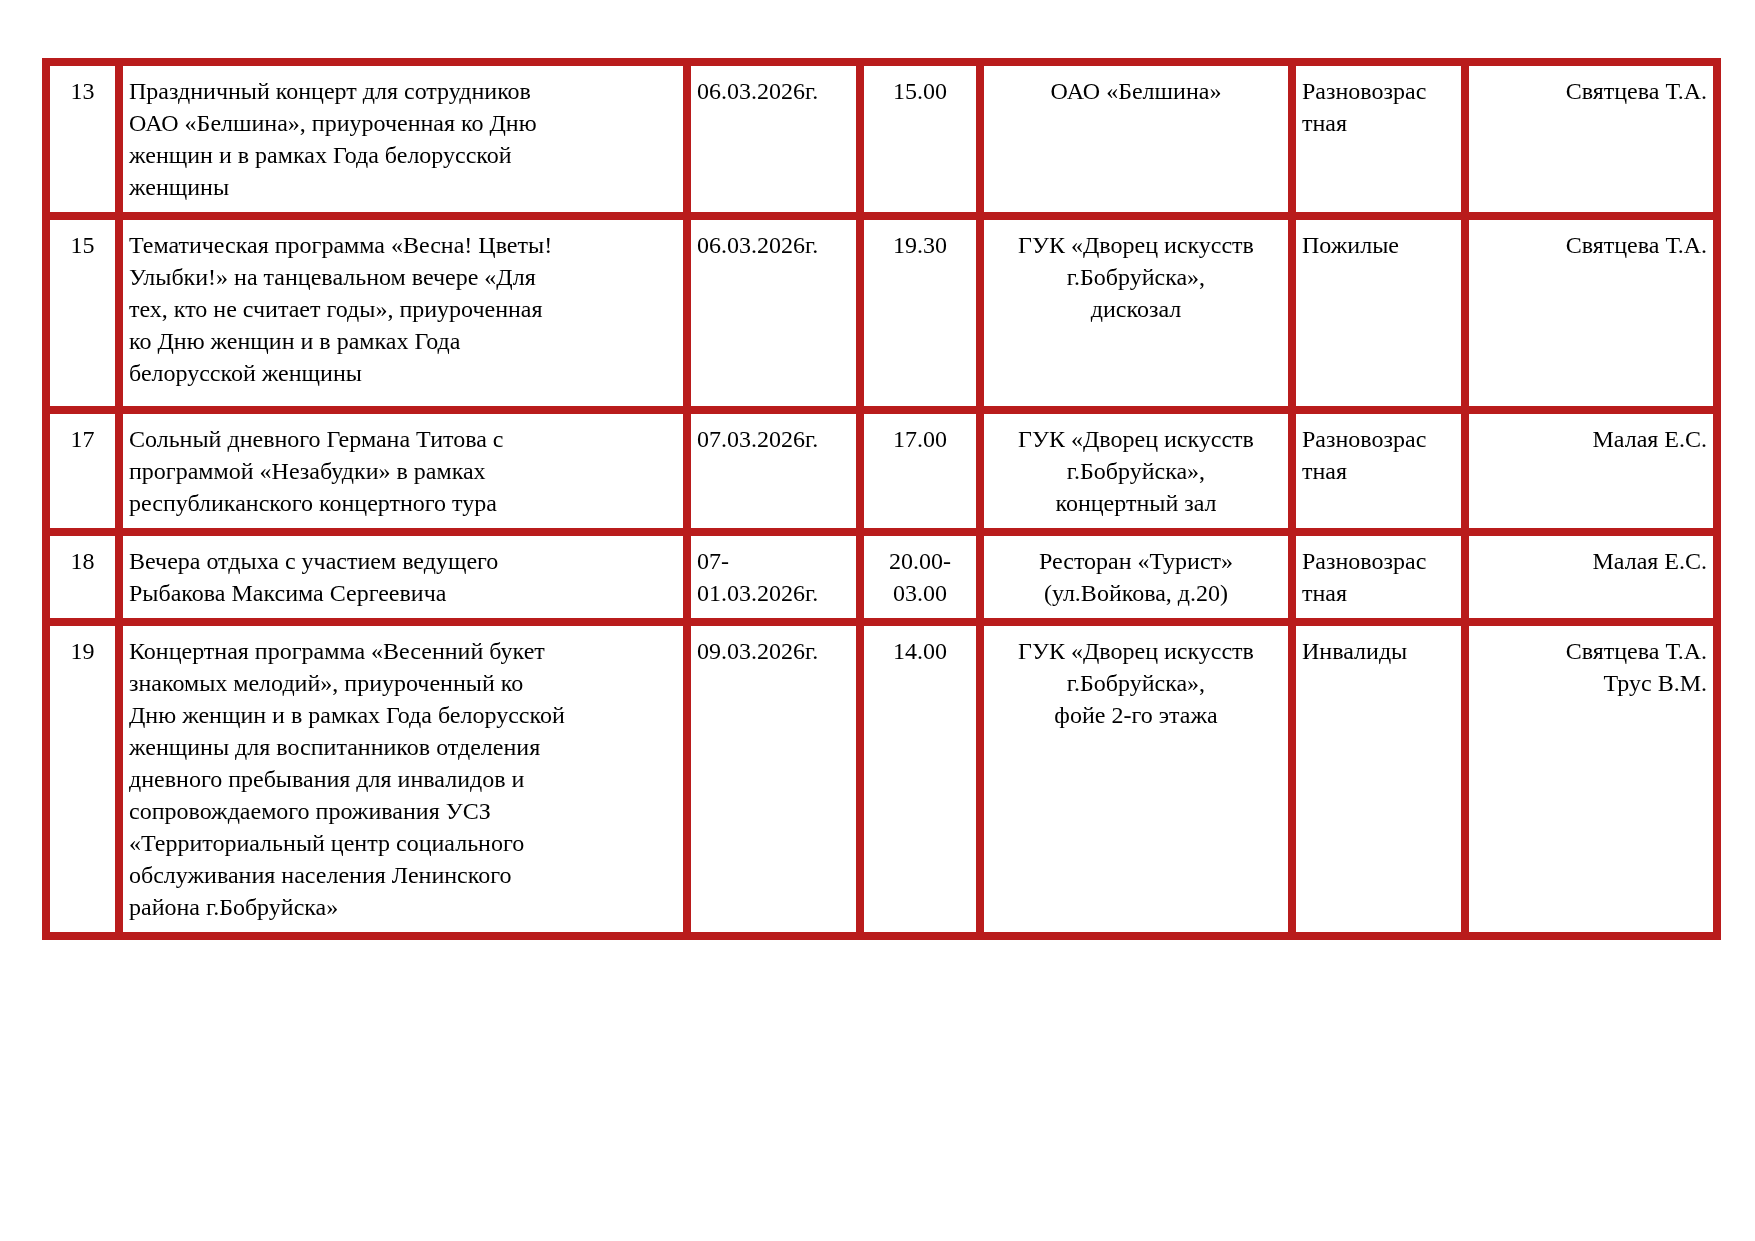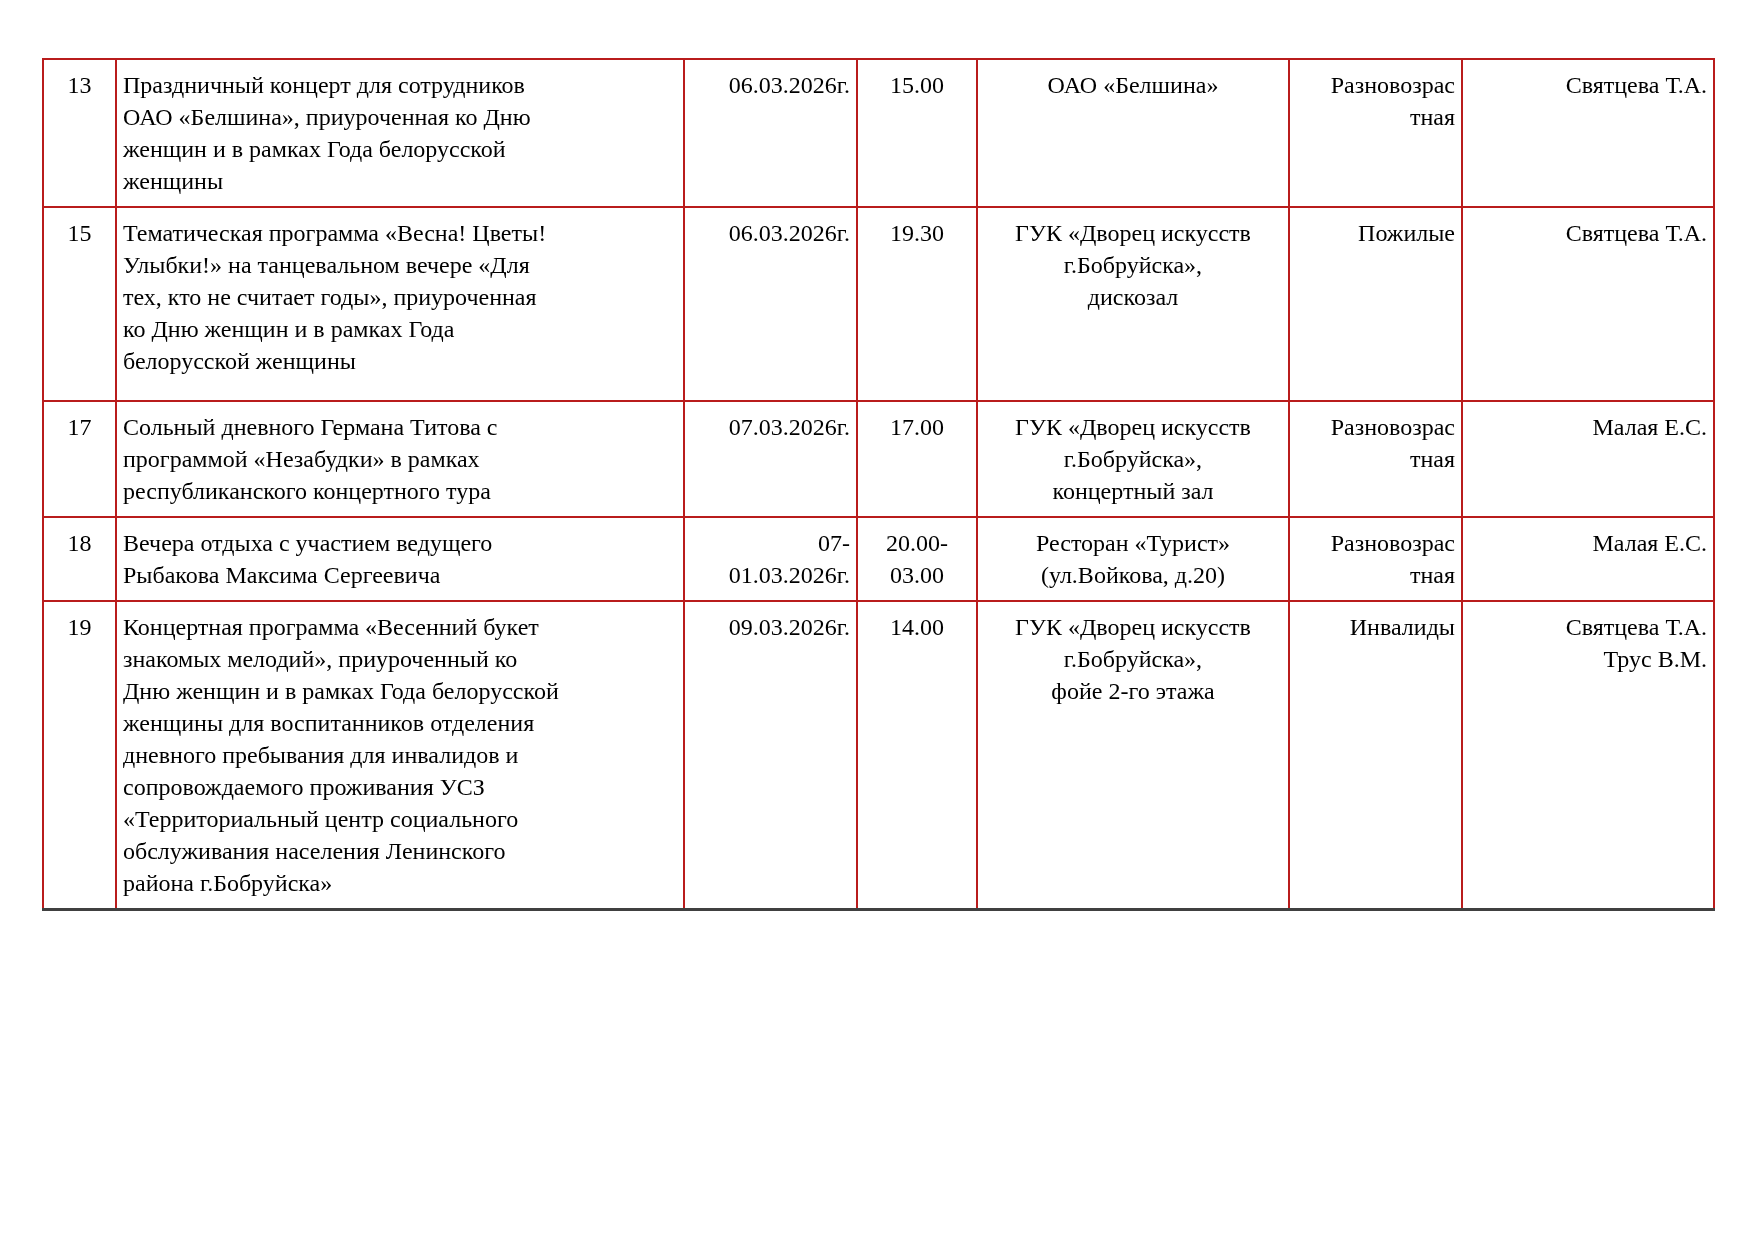--- a/index.html
+++ b/index.html
@@ -22,36 +22,36 @@
     position: absolute;
     left: 42px;
     top: 58px;
     border-collapse: collapse;
     table-layout: fixed;
     width: 1671px;
     font-size: 24px;
     line-height: 32px;
   }
   table.schedule td {
-    border: 2px solid #b91c1c;
+    border: 8px solid #b91c1c;
     vertical-align: top;
     padding: 9px 6px;
     white-space: pre-line;
     overflow: hidden;
   }
   table.schedule {
     border: 2px solid #404040;
     border-bottom-width: 3px;
   }
   td.c-num        { text-align: center; padding-left: 2px; padding-right: 2px; }
   td.c-event      { text-align: left;   padding-left: 9px; padding-right: 4px; }
-  td.c-date       { text-align: right; }
+  td.c-date       { text-align: left; }
   td.c-time       { text-align: center; }
   td.c-location   { text-align: center; }
-  td.c-audience   { text-align: right; padding-left: 2px; padding-right: 2px; }
+  td.c-audience   { text-align: left; padding-left: 2px; padding-right: 2px; }
   td.c-resp       { text-align: right; }
   tr.r13 { height: 140px; }
   tr.r14 { height: 102px; }
   tr.r15 { height: 194px; font-family: Liberation Serif, serif; }
   tr.r16 { height: 68px; }
   tr.r17 { height: 102px; }
   tr.r18 { height: 68px; }
   tr.r19 { height: 294px; }
 </style>
 </head>

